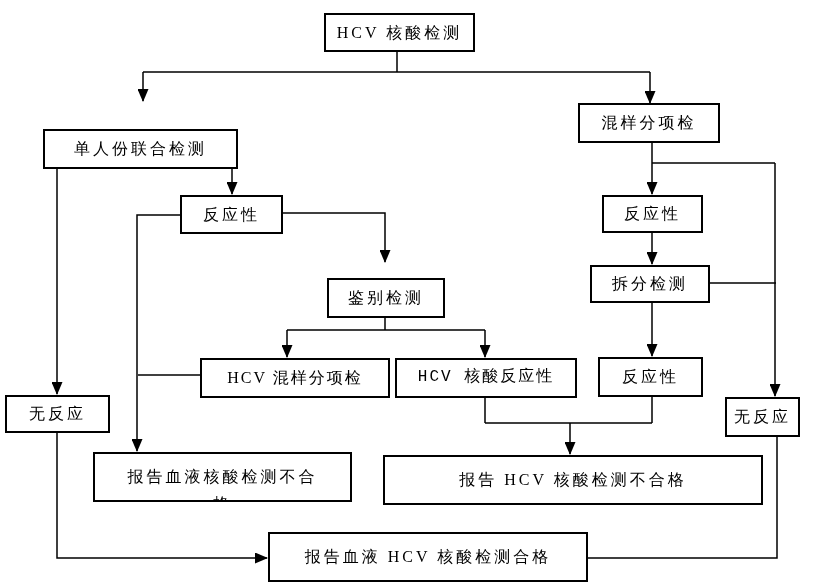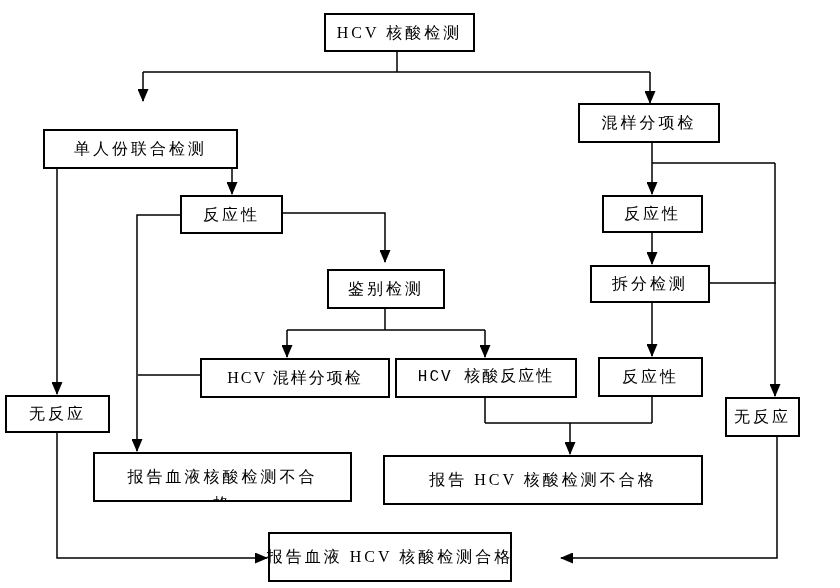--- a/index.html
+++ b/index.html
@@ -97,33 +97,33 @@
   <div class="node" style="left:324px; top:13px; width:151px; height:39px;">HCV 核酸检测</div>
 
   <div class="node" style="left:43px; top:102px; width:195px; height:40px;margin-top:27px;">单人份联合检测</div>
 
   <div class="node" style="left:578px; top:103px; width:142px; height:40px;">混样分项检</div>
 
   <div class="node" style="left:180px; top:195px; width:103px; height:39px;">反应性</div>
 
   <div class="node" style="left:602px; top:195px; width:101px; height:38px;">反应性</div>
 
-  <div class="node" style="left:327px; top:269px; width:118px; height:40px;">鉴别检测</div>
+  <div class="node" style="left:327px; top:278px; width:118px; height:40px;">鉴别检测</div>
 
   <div class="node" style="left:590px; top:265px; width:120px; height:38px;">拆分检测</div>
 
   <div class="node" style="left:200px; top:358px; width:190px; height:40px; letter-spacing:2px;">HCV 混样分项检</div>
 
   <div class="node" style="left:395px; top:358px; width:182px; height:40px; letter-spacing:2px;font-family:Liberation Mono, monospace;">HCV 核酸反应性</div>
 
   <div class="node" style="left:598px; top:357px; width:105px; height:40px;">反应性</div>
 
   <div class="node" style="left:5px; top:395px; width:105px; height:38px;">无反应</div>
 
   <div class="node" style="left:725px; top:397px; width:75px; height:40px;">无反应</div>
 
   <div class="node wrap" style="left:93px; top:452px; width:259px; height:50px;">报告血液核酸检测不合格</div>
 
-  <div class="node" style="left:383px; top:455px; width:320px; height:50px;">报告 HCV 核酸检测不合格</div>
+  <div class="node" style="left:383px; top:455px; width:380px; height:50px;">报告 HCV 核酸检测不合格</div>
 
-  <div class="node" style="left:268px; top:532px; width:244px; height:50px;">报告血液 HCV 核酸检测合格</div>
+  <div class="node" style="left:268px; top:532px; width:320px; height:50px;">报告血液 HCV 核酸检测合格</div>
 
 </div>
 
 </body></html>

